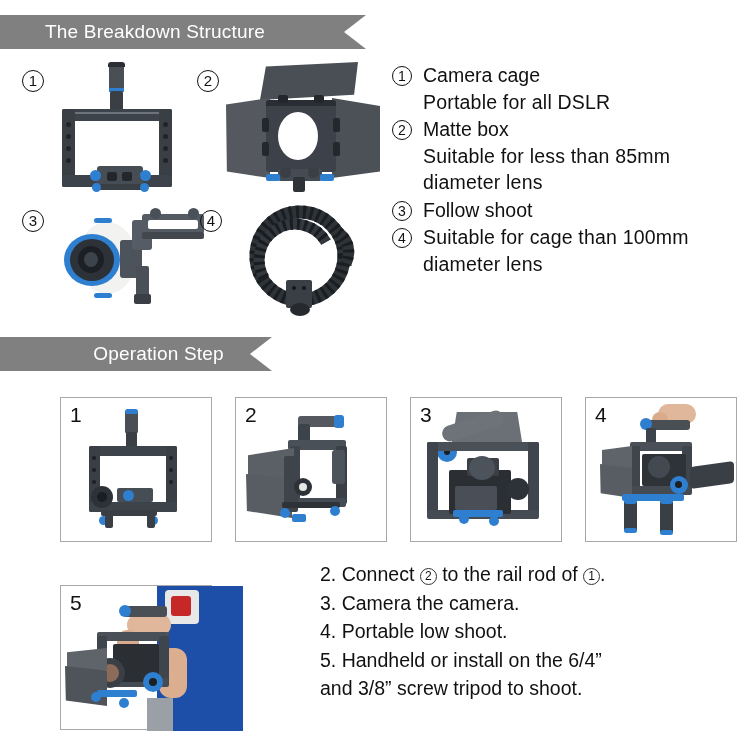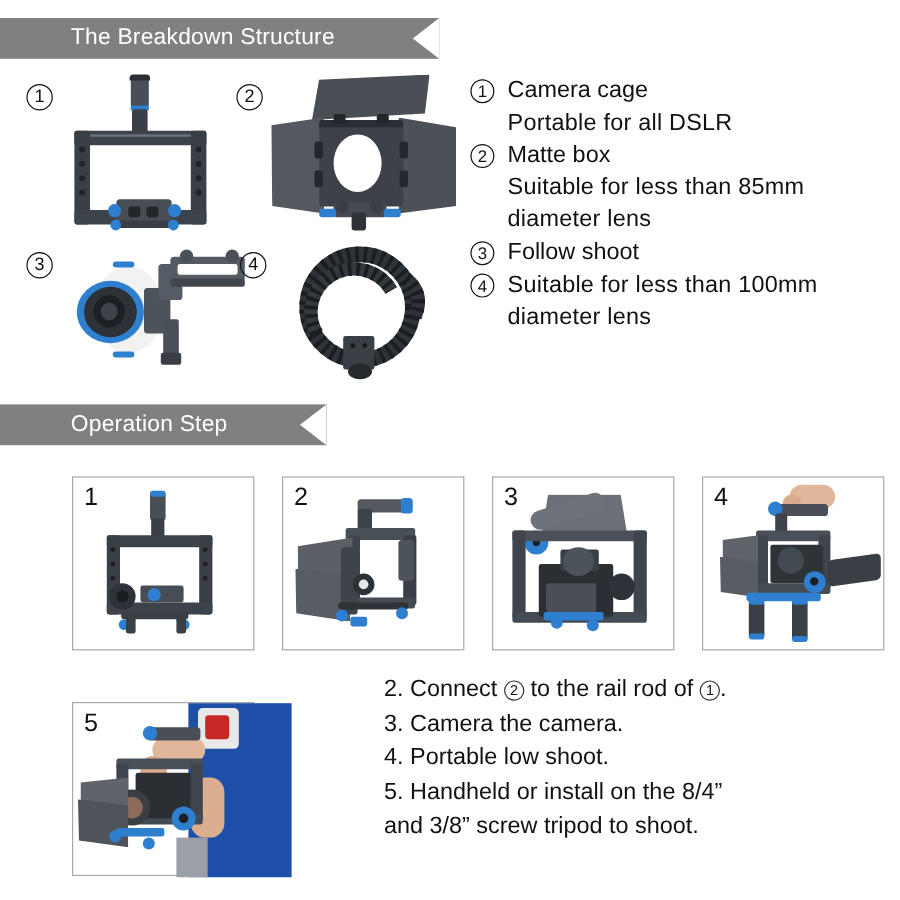--- a/index.html
+++ b/index.html
@@ -20,32 +20,32 @@
   .banner {
     position: absolute;
     height: 34px;
     background: #808080;
     display: flex;
     align-items: center;
     color: #ffffff;
     font-size: 19px;
     letter-spacing: 0.2px;
   }
-  .banner .banner-label { padding-left: 59px; white-space: nowrap; }
+  .banner .banner-label { padding-left: 45px; white-space: nowrap; }
   .banner .notch {
     position: absolute;
     right: 0;
     top: 0;
     width: 22px;
     height: 34px;
     background: #ffffff;
     clip-path: polygon(100% 0, 100% 100%, 0 50%);
   }
   #banner-breakdown { left: 0; top: 15px; width: 366px; }
-  #banner-operation { left: 0; top: 337px; width: 272px; }
+  #banner-operation { left: 0; top: 337px; width: 272px; justify-content: center; }
 
   
   .legend {
     position: absolute;
     left: 392px;
     top: 62px;
     width: 356px;
     font-size: 19.5px;
     line-height: 26.5px;
     color: #111111;
@@ -292,21 +292,21 @@
     <div class="legend-item">
       <div class="legend-num">3</div>
       <div class="legend-text">
         <div>Follow shoot</div>
       </div>
     </div>
 
     <div class="legend-item">
       <div class="legend-num">4</div>
       <div class="legend-text">
-        <div class="legend-sub">Suitable for less than 100mm</div>
+        <div class="legend-sub">Suitable for cage than 100mm</div>
         <div class="legend-sub">diameter lens</div>
       </div>
     </div>
 
   </div>
 
   <div class="step-panel" style="left:60px; top:397px; width:152px; height:145px;">
     <div class="step-num">1</div>
     <div class="step-art">
       <div class="bar r3" style="left:64px; top:12px; width:13px; height:24px; background:#4a4f56;"></div>
@@ -490,21 +490,21 @@
       <span>Camera the camera.</span>
     </div>
 
     <div class="line">
       <span>4.</span>
       <span>Portable low shoot.</span>
     </div>
 
     <div class="line">
       <span>5.</span>
-      <span>Handheld or install on the 8/4”</span>
+      <span>Handheld or install on the 6/4”</span>
     </div>
 
     <div class="line">
       <span>and 3/8” screw tripod to shoot.</span>
     </div>
 
   </div>
 
 </div>
 

